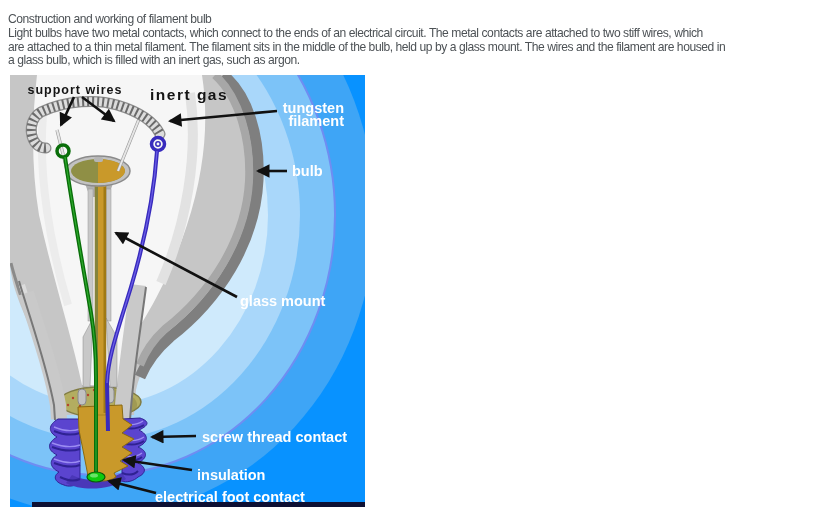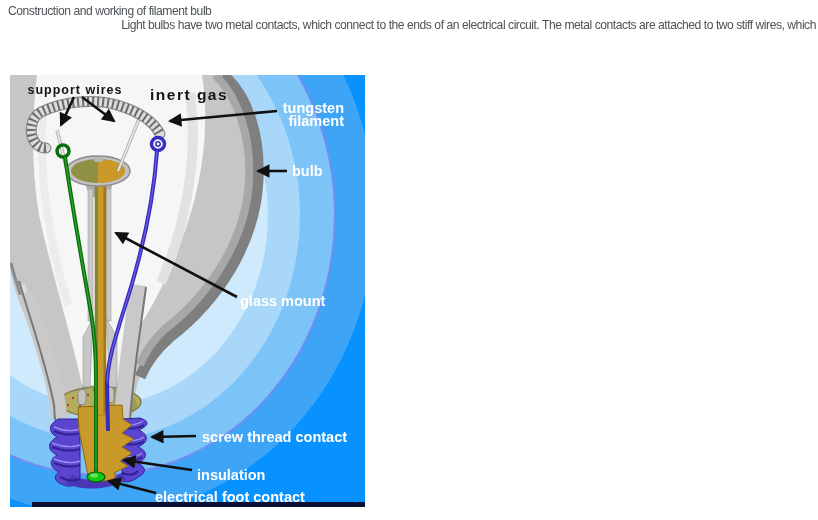--- a/index.html
+++ b/index.html
@@ -1,34 +1,36 @@
 <!DOCTYPE html>
 <html><head>
 <meta charset="utf-8">
 <style>
   html,body{margin:0;padding:0;background:#ffffff;}
   #page{position:relative;width:818px;height:520px;overflow:hidden;background:#fff;
         font-family:"Liberation Sans",sans-serif;}
   #doc-text{position:absolute;left:8px;top:4px;width:808px;color:#4d5256;}
-  .doc-line{font-size:12.1px;line-height:15.3px;letter-spacing:-0.45px;white-space:nowrap;}
-  .para-line{font-size:12.1px;line-height:13.4px;letter-spacing:-0.45px;white-space:nowrap;text-align:right;}
+  .doc-line{font-size:12.1px;line-height:15.3px;letter-spacing:-0.45px;white-space:nowrap;margin-top:8px;}
+  .para-line{font-size:12.1px;line-height:13.4px;letter-spacing:-0.45px;white-space:nowrap;}
   #diagram{position:absolute;left:10px;top:75px;width:355px;height:432px;}
   svg{display:block;}
   .wlabel{font-family:"Liberation Sans",sans-serif;font-weight:bold;font-size:14.5px;fill:#ffffff;}
   .blabel{font-family:"Liberation Sans",sans-serif;font-weight:bold;fill:#141414;}
   .arrow{stroke:#111111;stroke-width:2.6;fill:none;}
 </style>
 </head>
 <body>
 
 <div id="page">
 
   <div id="doc-text">
     <div class="doc-line">Construction and working of filament bulb</div>
     <div class="para-line">Light bulbs have two metal contacts, which connect to the ends of an electrical circuit. The metal contacts are attached to two stiff wires, which</div>
+    <div class="para-line">are attached to a thin metal filament. The filament sits in the middle of the bulb, held up by a glass mount. The wires and the filament are housed in</div>
+    <div class="para-line">a glass bulb, which is filled with an inert gas, such as argon.</div>
   </div>
 
   <div id="diagram">
     <svg width="355" height="432" viewBox="0 0 355 432">
       <defs>
         <marker id="ah" viewBox="0 0 10 10" refX="8.5" refY="5" markerWidth="5.6" markerHeight="5.2" orient="auto">
           <path d="M0,0 L10,5 L0,10 Z" fill="#111111"></path>
         </marker>
       </defs>
 

